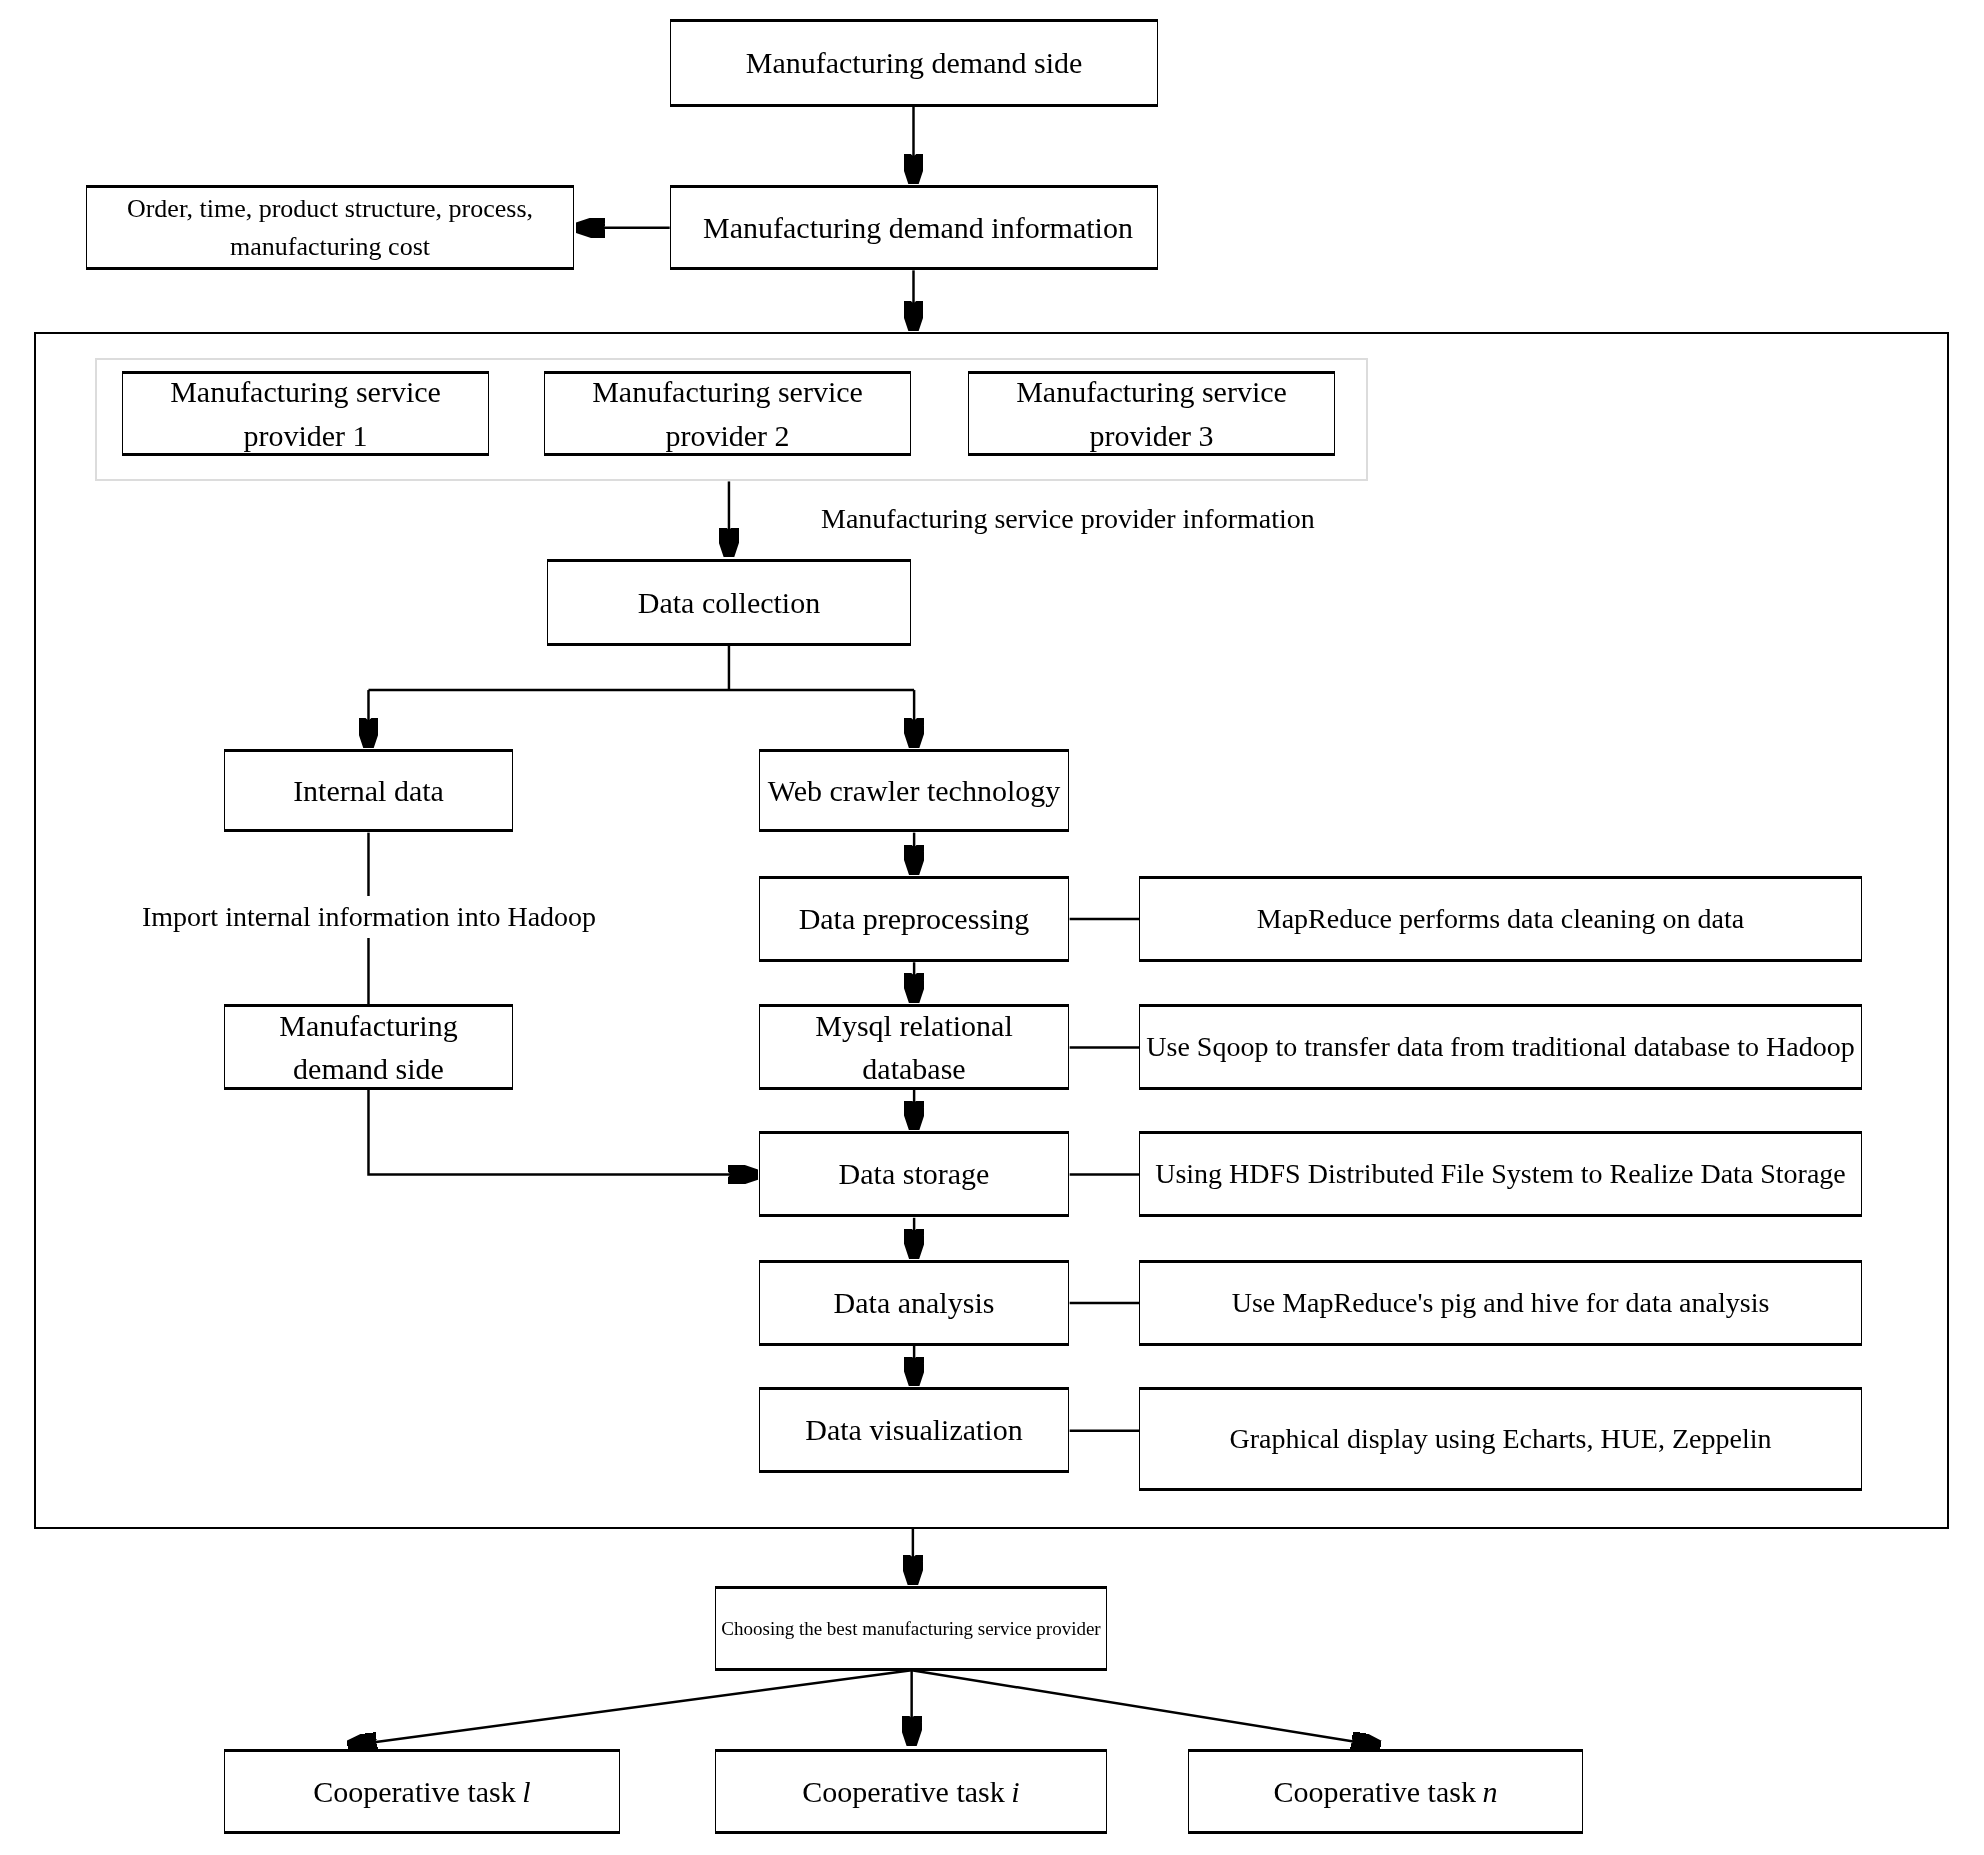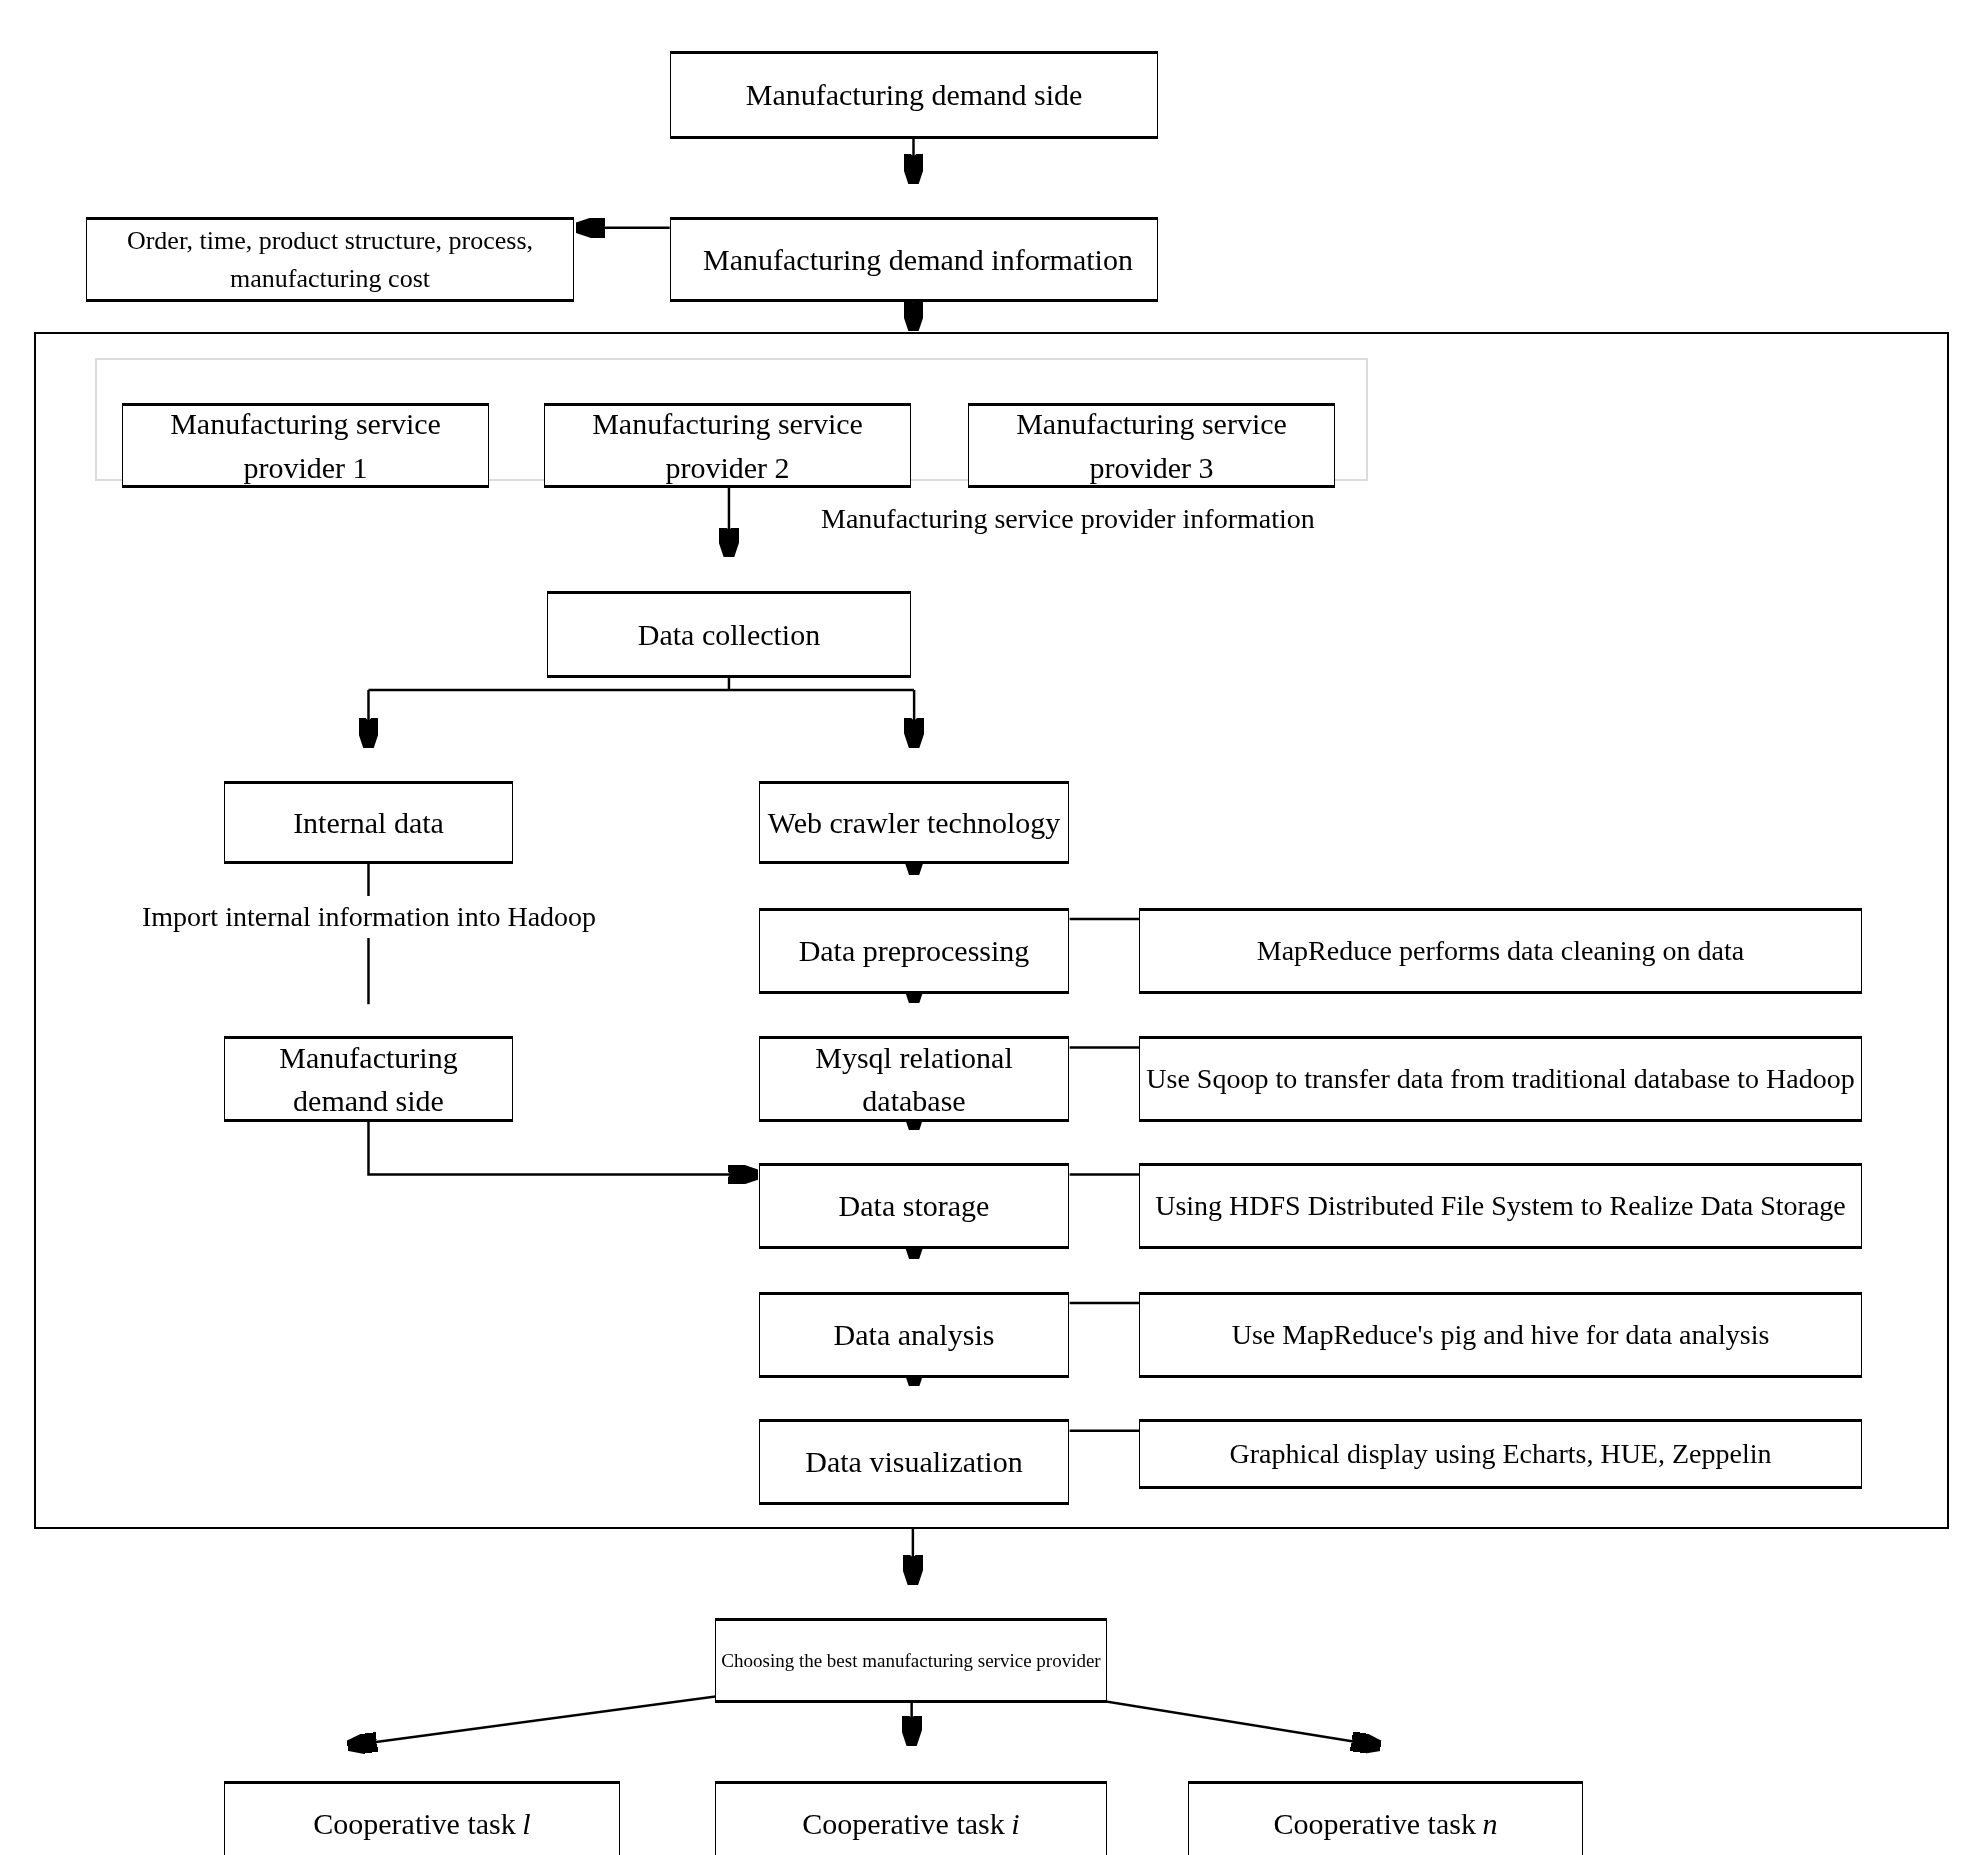--- a/index.html
+++ b/index.html
@@ -13,21 +13,20 @@
   .box{
     position:absolute;
     border:solid #000;
     border-width:3.7px 1.9px;
     background:#fff;
     display:flex;align-items:center;justify-content:center;
     text-align:center;
     font-size:30px;line-height:1.45;
     z-index:2;
     box-sizing:border-box;
-    margin-top:32px;
   }
   .container{
     position:absolute;
     border:2.5px solid #000;
     background:transparent;
     z-index:0;
     box-sizing:border-box;
   }
   .group{
     position:absolute;
@@ -159,21 +158,21 @@
   </div>
   <div class="box annot" style="left:1139px;top:1004px;width:723px;height:86px;">
     <span>Use Sqoop to transfer data from traditional database to Hadoop</span>
   </div>
   <div class="box annot" style="left:1139px;top:1131px;width:723px;height:86px;">
     <span>Using HDFS Distributed File System to Realize Data Storage</span>
   </div>
   <div class="box annot" style="left:1139px;top:1260px;width:723px;height:86px;">
     <span>Use MapReduce's pig and hive for data analysis</span>
   </div>
-  <div class="box annot" style="left:1139px;top:1387px;width:723px;height:70px;">
+  <div class="box annot" style="left:1139px;top:1387px;width:723px;height:104px;">
     <span>Graphical display using Echarts, HUE, Zeppelin</span>
   </div>
 
   <div class="box" style="left:715px;top:1586px;width:392px;height:85px;font-size:19px;">
     <span>Choosing the best manufacturing service provider</span>
   </div>
 
   <div class="box" style="left:224px;top:1749px;width:396px;height:85px;">
     <span><span>Cooperative task</span><span class="it">l</span></span>
   </div>

